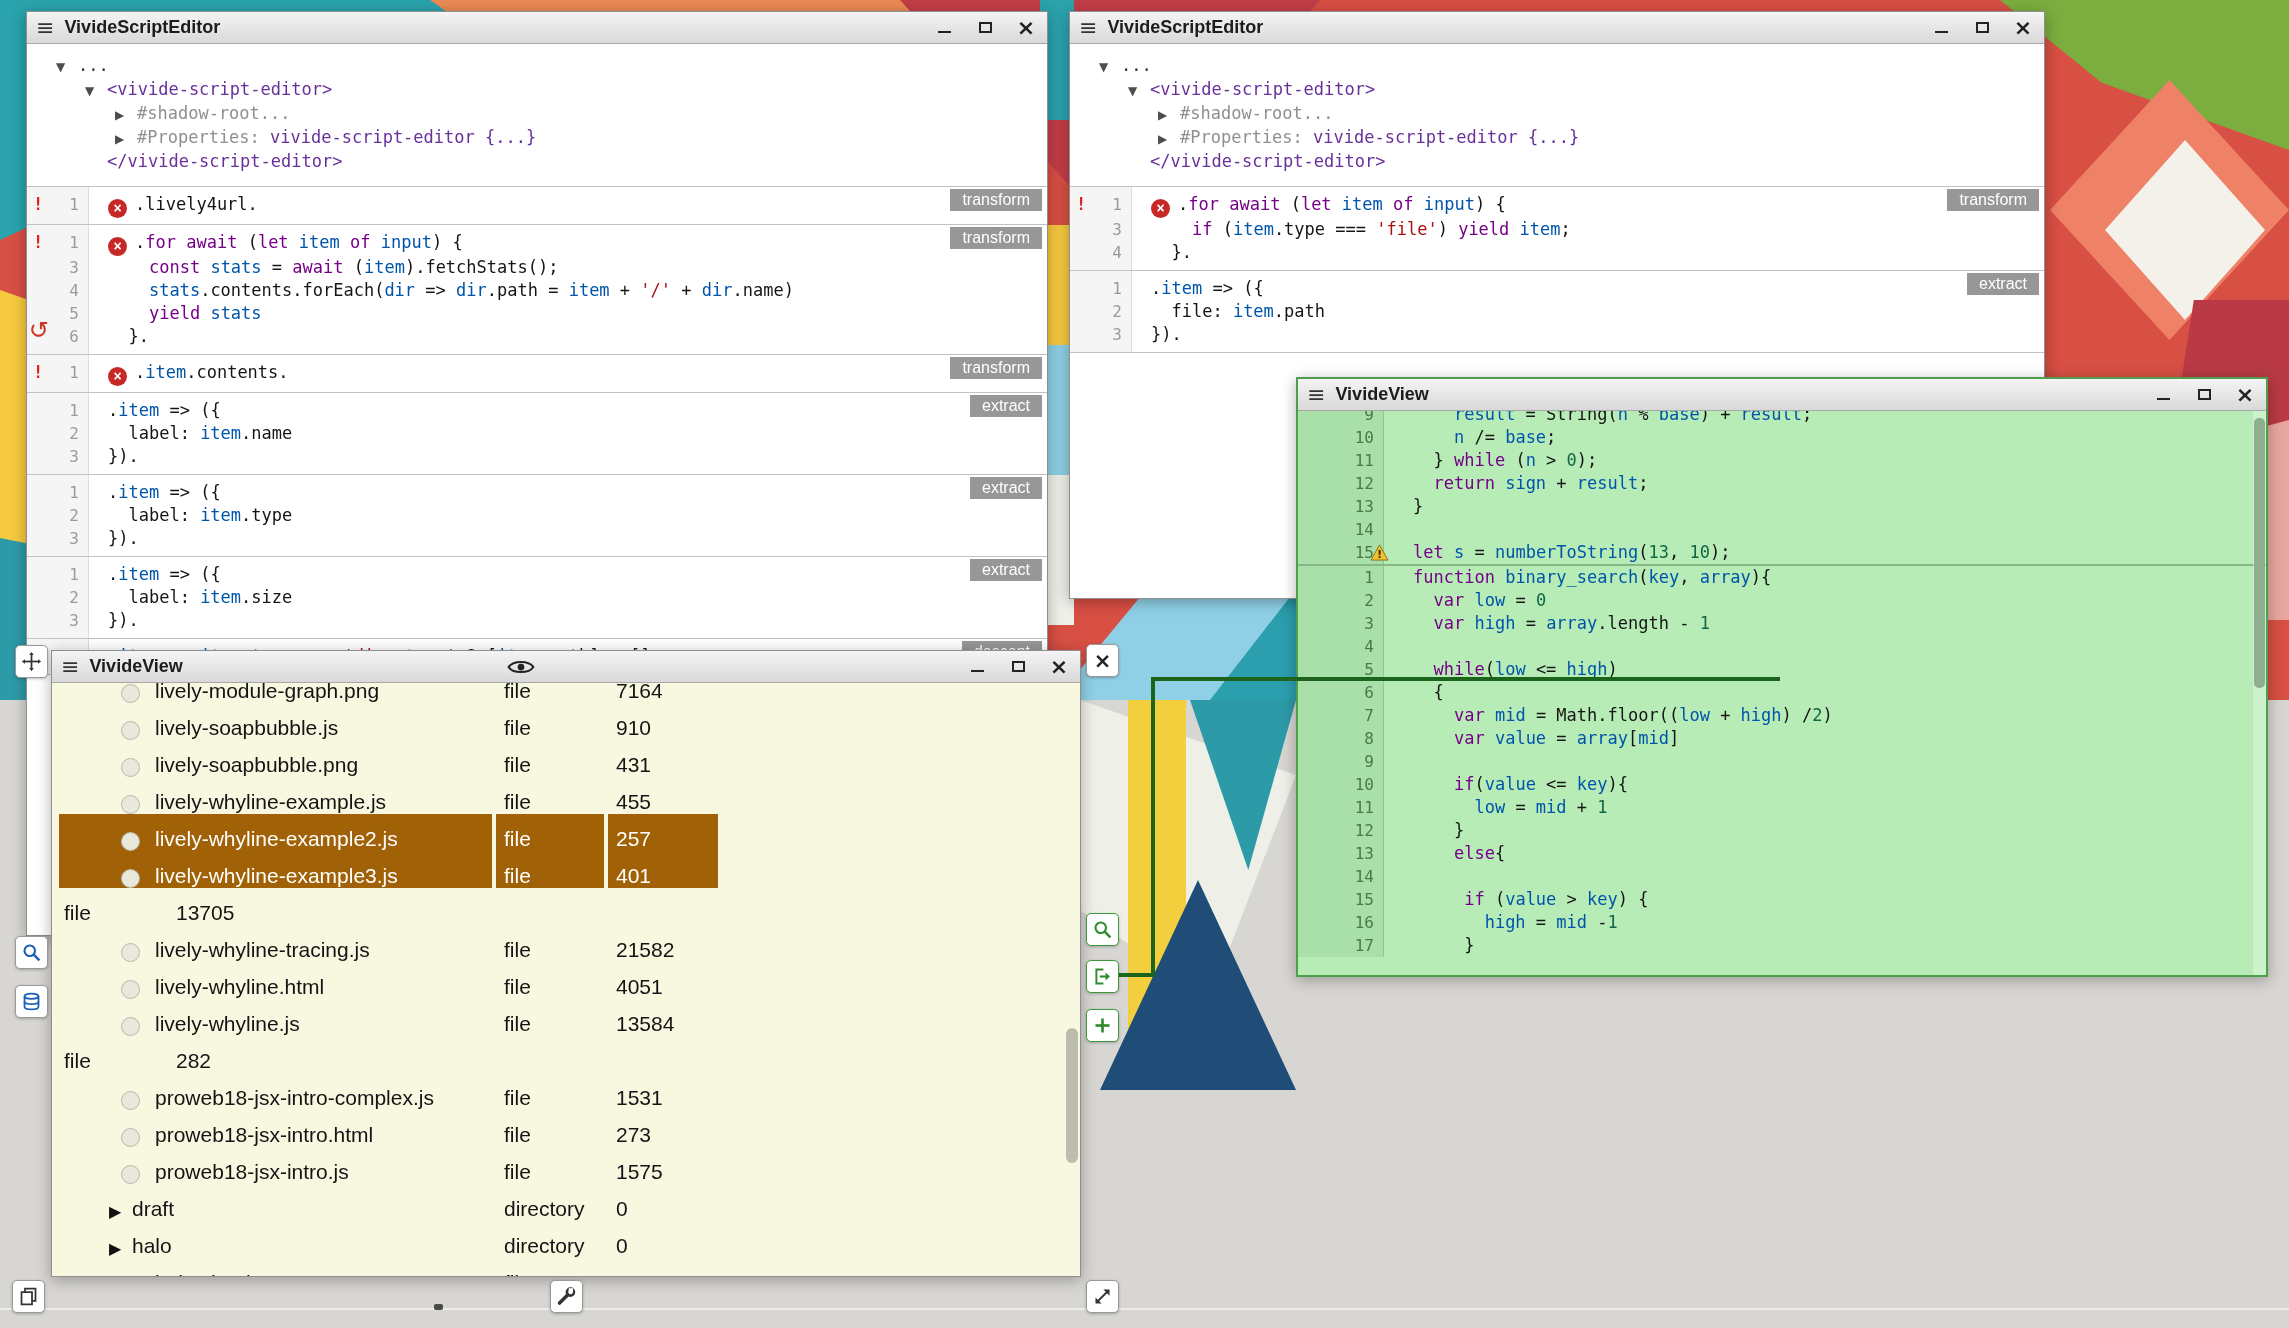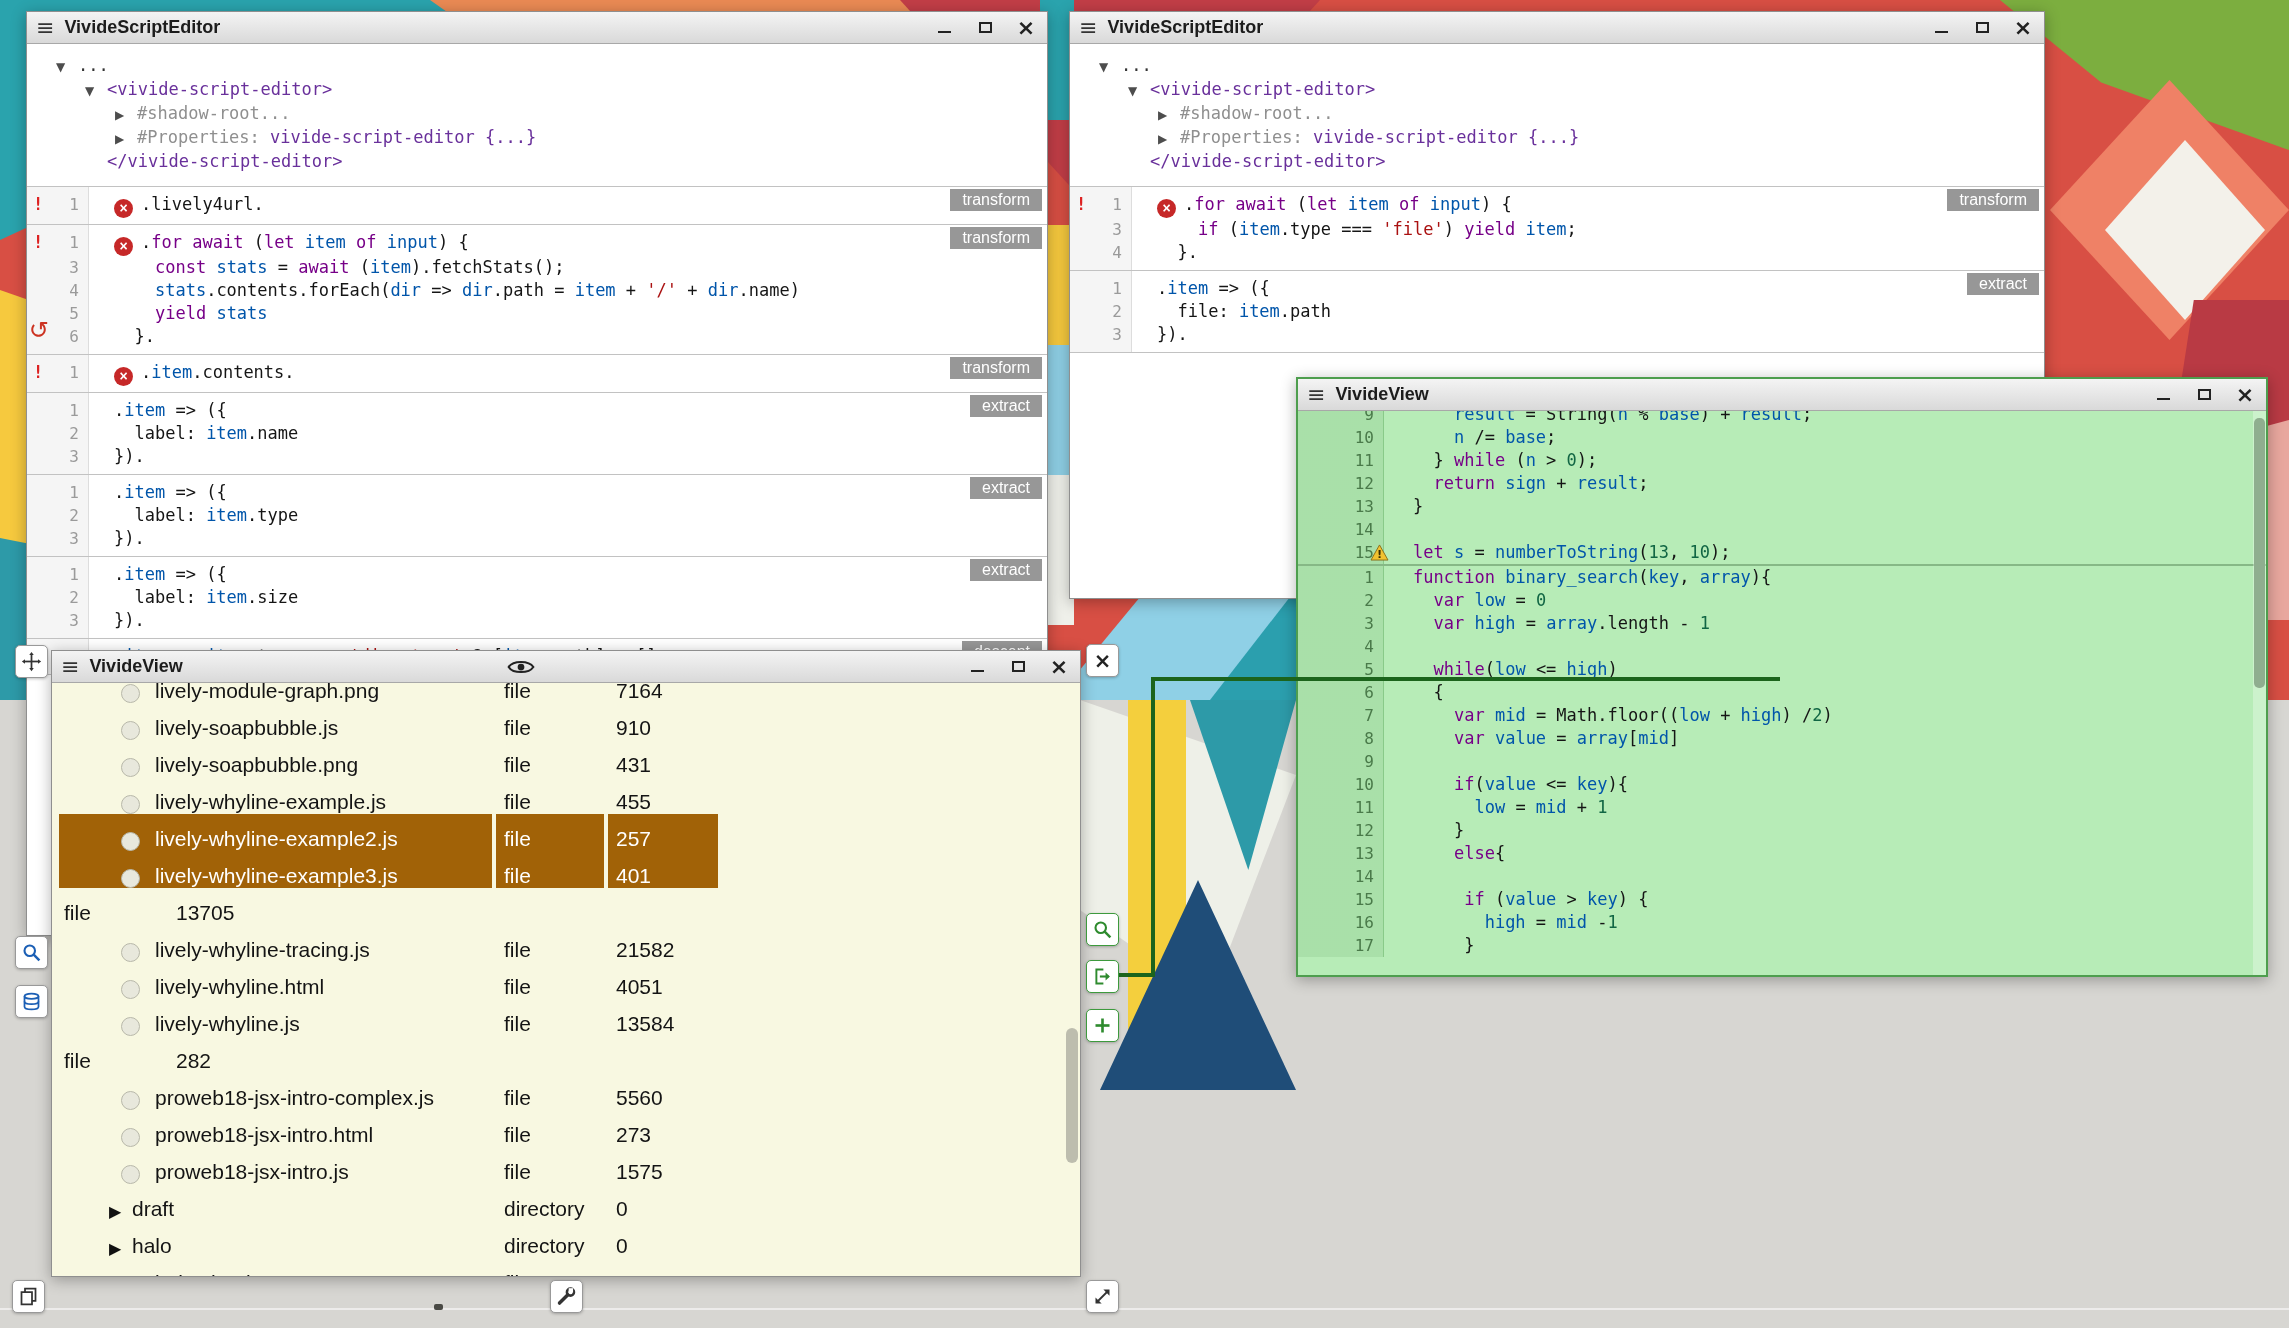--- a/index.html
+++ b/index.html
@@ -43,21 +43,21 @@
   .script-section{position:relative;border-bottom:1px solid #c2c2c2;padding:6px 0;
     background:linear-gradient(90deg,#f5f5f5 0px,#f5f5f5 61px,#fff 61px)}
   .script-section::after{content:'';position:absolute;left:61px;top:0;bottom:0;width:1px;background:#ddd}
   .badge{position:absolute;top:2px;right:5px;background:rgba(125,125,125,.80);color:#fff;font-size:16px;padding:2px 12px;z-index:3}
   .code-row{display:flex;line-height:23px;min-height:23px;font-family:"DejaVu Sans Mono",monospace;font-size:17px}
   .gutter{flex:0 0 61px;position:relative;color:#9a9a9a;text-align:right}
   .g-gutter{flex:0 0 85px}
   .lnum{display:block;padding-right:9px;font-size:16px}
   .bang{position:absolute;left:6px;top:0;color:#d22;font-weight:bold;text-align:left}
   .undo{position:absolute;left:2px;top:-6px;color:#cc3322;font-size:24px;font-family:"DejaVu Sans",sans-serif;text-align:left}
-  .codecell{flex:1;padding-left:26px;white-space:pre;color:#151515;position:relative;z-index:1}
+  .codecell{flex:1;padding-left:20px;white-space:pre;color:#151515;position:relative;z-index:1}
   .errdot{display:inline-flex;width:19px;height:19px;border-radius:50%;background:#c62828;color:#fff;font-size:14px;font-weight:bold;justify-content:center;align-items:center;margin-right:8px;vertical-align:-3px;font-family:"Liberation Sans",sans-serif}
   .tk-k{color:#770088}
   .tk-s{color:#aa1111}
   .tk-n{color:#116644}
   .tk-v{color:#0055aa}
 
   
   #win-green .wbody{background:#b7ecb7}
   .gv-scroll{margin-top:-8px}
   .gv-block{position:relative;background:linear-gradient(90deg,rgba(0,80,0,.08) 0px,rgba(0,80,0,.08) 85px,transparent 85px)}
@@ -628,21 +628,21 @@
         <div class="t-row">
           <span class="cell type">file</span>
           <span class="cell size">282</span>
         </div>
         <div class="t-row">
           <span class="cell name">
             <span class="bullet"></span>
             <span class="fname">proweb18-jsx-intro-complex.js</span>
           </span>
           <span class="cell type">file</span>
-          <span class="cell size">5560</span>
+          <span class="cell size">1531</span>
         </div>
         <div class="t-row">
           <span class="cell name">
             <span class="bullet"></span>
             <span class="fname">proweb18-jsx-intro.html</span>
           </span>
           <span class="cell type">file</span>
           <span class="cell size">273</span>
         </div>
         <div class="t-row">

